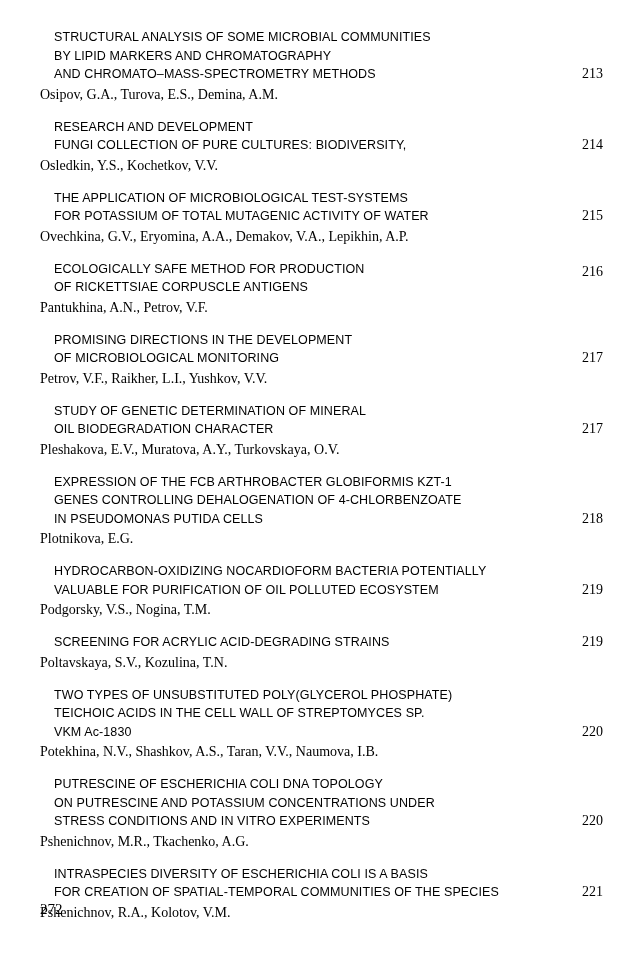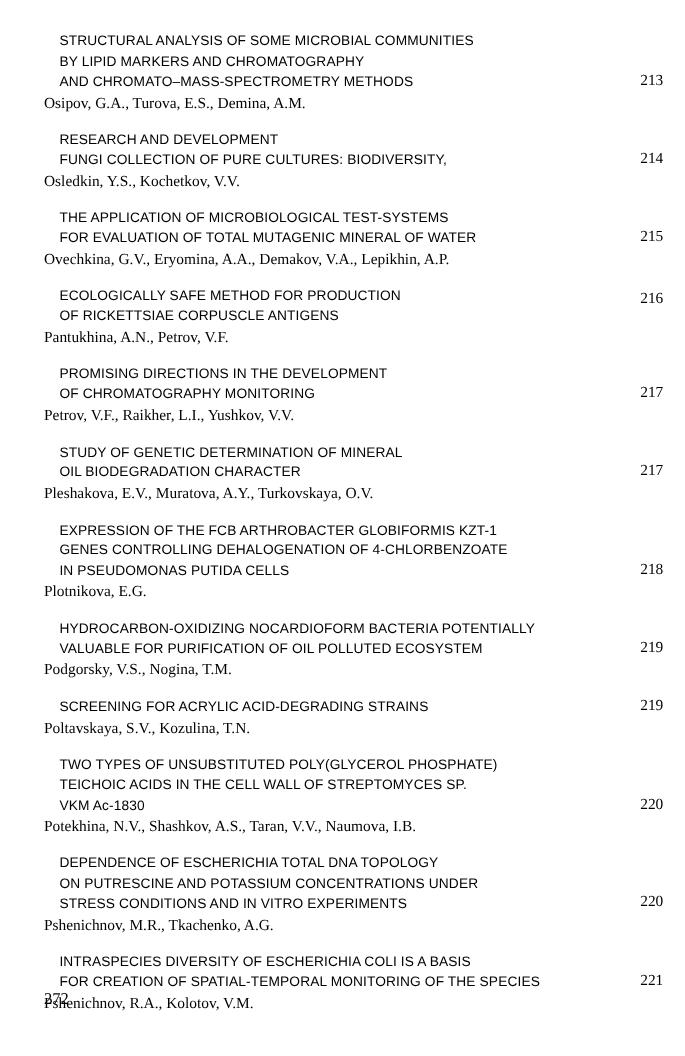--- a/index.html
+++ b/index.html
@@ -78,37 +78,37 @@
         <div class="title-block">
           <div class="title-line">RESEARCH AND DEVELOPMENT</div>
           <div class="title-line">FUNGI COLLECTION OF PURE CULTURES: BIODIVERSITY,</div>
           <span class="page-num" style="top: 18.5px;">214</span>
         </div>
         <div class="authors">Osledkin, Y.S., Kochetkov, V.V.</div>
       </div>
       <div class="entry">
         <div class="title-block">
           <div class="title-line">THE APPLICATION OF MICROBIOLOGICAL TEST-SYSTEMS</div>
-          <div class="title-line">FOR EVALUATION OF TOTAL MUTAGENIC MINERAL OF WATER</div>
+          <div class="title-line">FOR POTASSIUM OF TOTAL MUTAGENIC ACTIVITY OF WATER</div>
           <span class="page-num" style="top: 18.5px;">215</span>
         </div>
         <div class="authors">Ovechkina, G.V., Eryomina, A.A., Demakov, V.A., Lepikhin, A.P.</div>
       </div>
       <div class="entry">
         <div class="title-block">
           <div class="title-line">ECOLOGICALLY SAFE METHOD FOR PRODUCTION</div>
           <div class="title-line">OF RICKETTSIAE CORPUSCLE ANTIGENS</div>
           <span class="page-num" style="top: 3px;">216</span>
         </div>
         <div class="authors">Pantukhina, A.N., Petrov, V.F.</div>
       </div>
       <div class="entry">
         <div class="title-block">
           <div class="title-line">PROMISING DIRECTIONS IN THE DEVELOPMENT</div>
-          <div class="title-line">OF CHROMATOGRAPHY MONITORING</div>
+          <div class="title-line">OF MICROBIOLOGICAL MONITORING</div>
           <span class="page-num" style="top: 18.5px;">217</span>
         </div>
         <div class="authors">Petrov, V.F., Raikher, L.I., Yushkov, V.V.</div>
       </div>
       <div class="entry">
         <div class="title-block">
           <div class="title-line">STUDY OF GENETIC DETERMINATION OF MINERAL</div>
           <div class="title-line">OIL BIODEGRADATION CHARACTER</div>
           <span class="page-num" style="top: 18.5px;">217</span>
         </div>
@@ -142,30 +142,30 @@
         <div class="title-block">
           <div class="title-line">TWO TYPES OF UNSUBSTITUTED POLY(GLYCEROL PHOSPHATE)</div>
           <div class="title-line">TEICHOIC ACIDS IN THE CELL WALL OF STREPTOMYCES SP.</div>
           <div class="title-line">VKM Ac-1830</div>
           <span class="page-num" style="top: 37px;">220</span>
         </div>
         <div class="authors">Potekhina, N.V., Shashkov, A.S., Taran, V.V., Naumova, I.B.</div>
       </div>
       <div class="entry">
         <div class="title-block">
-          <div class="title-line">DEPENDENCE OF ESCHERICHIA TOTAL DNA TOPOLOGY</div>
+          <div class="title-line">PUTRESCINE OF ESCHERICHIA COLI DNA TOPOLOGY</div>
           <div class="title-line">ON PUTRESCINE AND POTASSIUM CONCENTRATIONS UNDER</div>
           <div class="title-line">STRESS CONDITIONS AND IN VITRO EXPERIMENTS</div>
           <span class="page-num" style="top: 37px;">220</span>
         </div>
         <div class="authors">Pshenichnov, M.R., Tkachenko, A.G.</div>
       </div>
       <div class="entry">
         <div class="title-block">
           <div class="title-line">INTRASPECIES DIVERSITY OF ESCHERICHIA COLI IS A BASIS</div>
-          <div class="title-line">FOR CREATION OF SPATIAL-TEMPORAL MONITORING OF THE SPECIES</div>
+          <div class="title-line">FOR CREATION OF SPATIAL-TEMPORAL COMMUNITIES OF THE SPECIES</div>
           <span class="page-num" style="top: 18.5px;">221</span>
         </div>
         <div class="authors">Pshenichnov, R.A., Kolotov, V.M.</div>
       </div>
     </div>
   <div class="folio">272</div>
 </div>
 
 </body></html>

